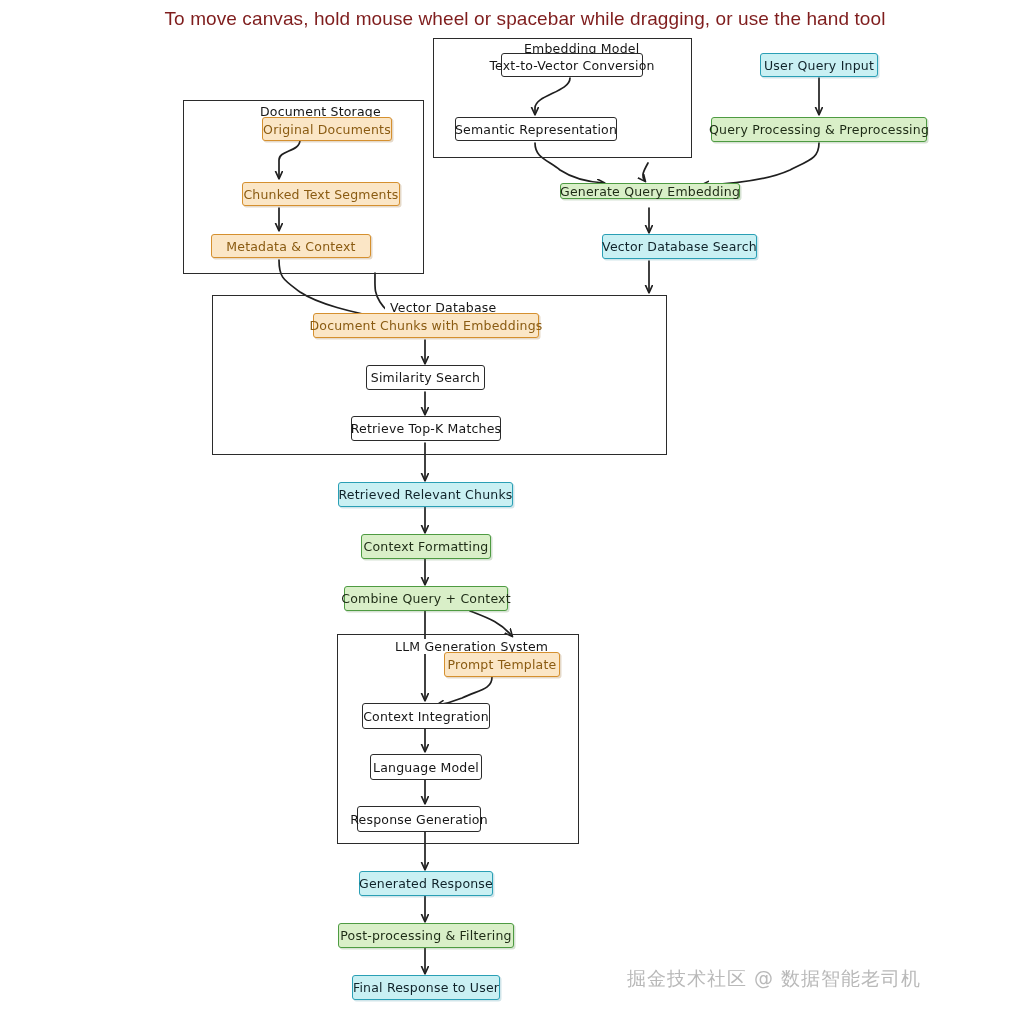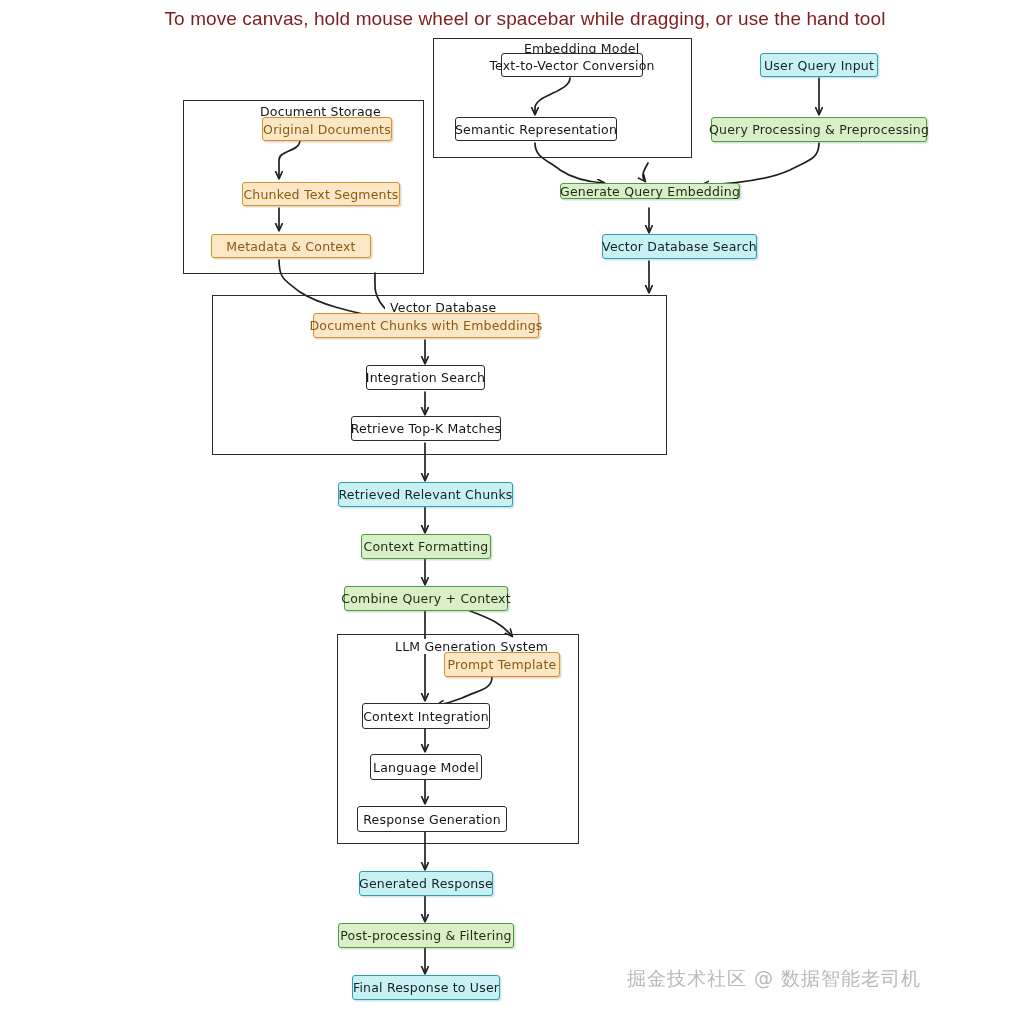--- a/index.html
+++ b/index.html
@@ -203,21 +203,21 @@
   </div>
 
   <div class="group" style="left:212px; top:295px; width:455px; height:160px;"></div>
   <div class="group-title" style="left:385px; top:300px;">Vector Database</div>
 
   <div class="node orange" style="left:313px; top:313px; width:226px; height:25px;">
     <span>Document Chunks with Embeddings</span>
   </div>
 
   <div class="node plain" style="left:366px; top:365px; width:119px; height:25px;">
-    <span>Integration Search</span>
+    <span>Similarity Search</span>
   </div>
 
   <div class="node plain" style="left:351px; top:416px; width:150px; height:25px;text-align:right;">
     <span>Retrieve Top-K Matches</span>
   </div>
 
   <div class="node blue" style="left:338px; top:482px; width:175px; height:25px;">
     <span>Retrieved Relevant Chunks</span>
   </div>
 
@@ -237,21 +237,21 @@
   </div>
 
   <div class="node plain" style="left:362px; top:703px; width:128px; height:26px;">
     <span>Context Integration</span>
   </div>
 
   <div class="node plain" style="left:370px; top:754px; width:112px; height:26px;">
     <span>Language Model</span>
   </div>
 
-  <div class="node plain" style="left:357px; top:806px; width:150px; height:26px;">
+  <div class="node plain" style="left:357px; top:806px; width:124px; height:26px;">
     <span>Response Generation</span>
   </div>
 
   <div class="node blue" style="left:359px; top:871px; width:134px; height:25px;">
     <span>Generated Response</span>
   </div>
 
   <div class="node green" style="left:338px; top:923px; width:176px; height:25px;">
     <span>Post-processing &amp; Filtering</span>
   </div>

